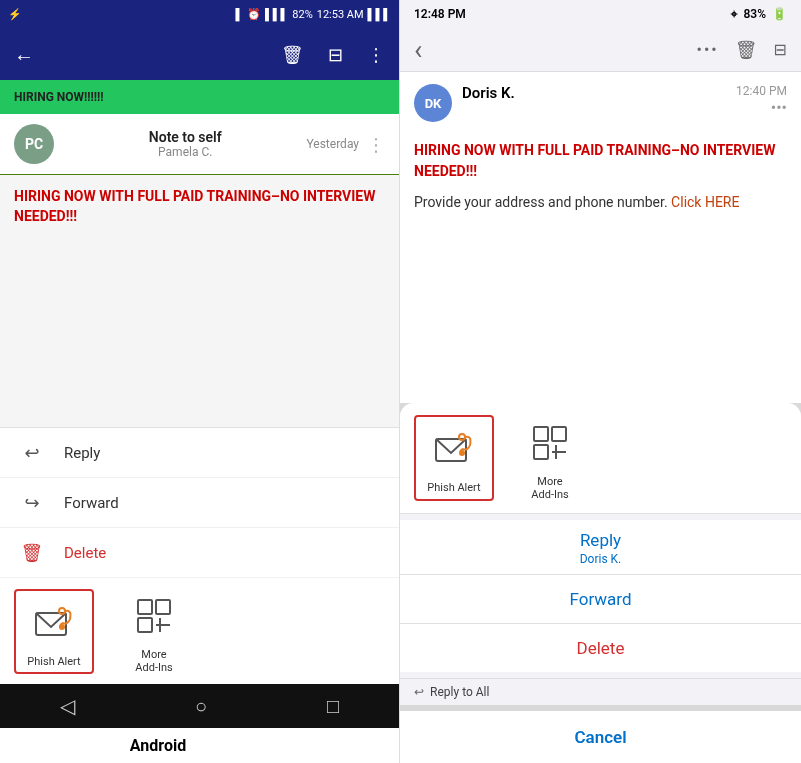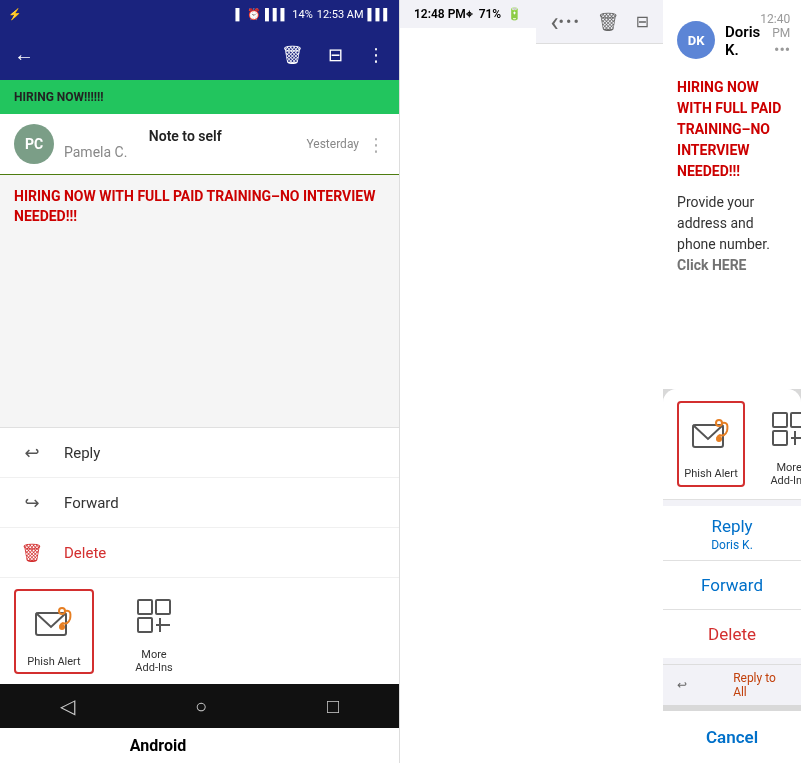--- a/index.html
+++ b/index.html
@@ -114,22 +114,23 @@
     }
 
     .android-sender-name {
       font-size: 14px;
       font-weight: 600;
       color: #222;
       text-align: center;
     }
 
     .android-sender-sub {
-      font-size: 14px;
+      font-size: 12px;
       color: #888;
+      text-align: center;
     }
 
     .android-sender-time {
       font-size: 12px;
       color: #888;
     }
 
     .android-email-body {
       padding: 12px 14px;
       background: #f5f5f5;
@@ -223,21 +224,21 @@
     .android-nav-icon {
       color: #ccc;
       font-size: 20px;
     }
 
     
     .ios-side {
       width: 401px;
       background: #fff;
       display: flex;
-      flex-direction: row;
+      flex-direction: column;
     }
 
     .ios-status-bar {
       background: #f2f2f7;
       height: 28px;
       display: flex;
       align-items: center;
       justify-content: space-between;
       padding: 0 14px;
       font-size: 12px;
@@ -279,21 +280,21 @@
 
     .ios-email-view {
       flex: 1;
       background: #fff;
       overflow: hidden;
       position: relative;
     }
 
     .ios-email-header {
       display: flex;
-      align-items: flex-end;
+      align-items: flex-start;
       padding: 12px 14px;
     }
 
     .ios-avatar {
       width: 38px;
       height: 38px;
       border-radius: 50%;
       background: #5c85d6;
       color: #fff;
       display: flex;
@@ -336,22 +337,22 @@
       margin-bottom: 10px;
     }
 
     .ios-email-text {
       font-size: 14px;
       color: #333;
       line-height: 1.5;
     }
 
     .ios-email-link {
-      color: #737373;
-      font-weight: 700;
+      color: #c2410c;
+      font-weight: 400;
     }
 
     
     .ios-action-sheet {
       position: absolute;
       bottom: 0;
       left: 0;
       right: 0;
       background: rgba(0,0,0,0.15);
       display: flex;
@@ -469,21 +470,21 @@
   <div class="android-side">
 
     <div class="android-status-bar">
       <div class="android-status-left">
         <span>⚡</span>
       </div>
       <div class="android-status-right">
         <span>▌</span>
         <span>⏰</span>
         <span>▌▌▌</span>
-        <span>14%</span>
+        <span>82%</span>
         <span>12:53 AM</span>
         <span>▌▌▌</span>
       </div>
     </div>
 
     <div class="android-toolbar">
       <span class="android-toolbar-back">←</span>
       <div class="android-toolbar-spacer"></div>
       <span class="android-toolbar-icon">🗑</span>
       <span class="android-toolbar-icon">⊟</span>
@@ -565,21 +566,21 @@
   </div>
 
   <div class="ios-side">
 
     <div class="ios-status-bar">
       <div class="ios-status-left">
         <span>12:48 PM</span>
       </div>
       <div class="ios-status-right">
         <span>⌖</span>
-        <span>71%</span>
+        <span>83%</span>
         <span>🔋</span>
       </div>
     </div>
 
     <div class="ios-toolbar">
       <span class="ios-back-icon" style="font-size:28px;">‹</span>
       <div class="ios-toolbar-spacer"></div>
       <div class="ios-toolbar-right">
         <span style="font-size:16px;letter-spacing:2px;">•••</span>
         <span>🗑</span>
@@ -649,21 +650,21 @@
             </div>
 
             <div style="border-bottom:1px solid #e0e0e0; padding: 14px 20px; text-align:center; font-size:17px; color:#0070c9; cursor:pointer;">Forward</div>
 
             <div style="padding: 14px 20px; text-align:center; font-size:17px; color:#d32f2f; cursor:pointer;">Delete</div>
 
           </div>
 
           <div class="ios-reply-all-bar">
             <span>↩</span>
-            <span style="color:#c2410c;margin-left:40px;">Reply to All</span>
+            <span style="color:#404040;">Reply to All</span>
           </div>
 
         </div>
 
         <div class="ios-cancel-button">Cancel</div>
 
       </div>
 
     </div>
 

